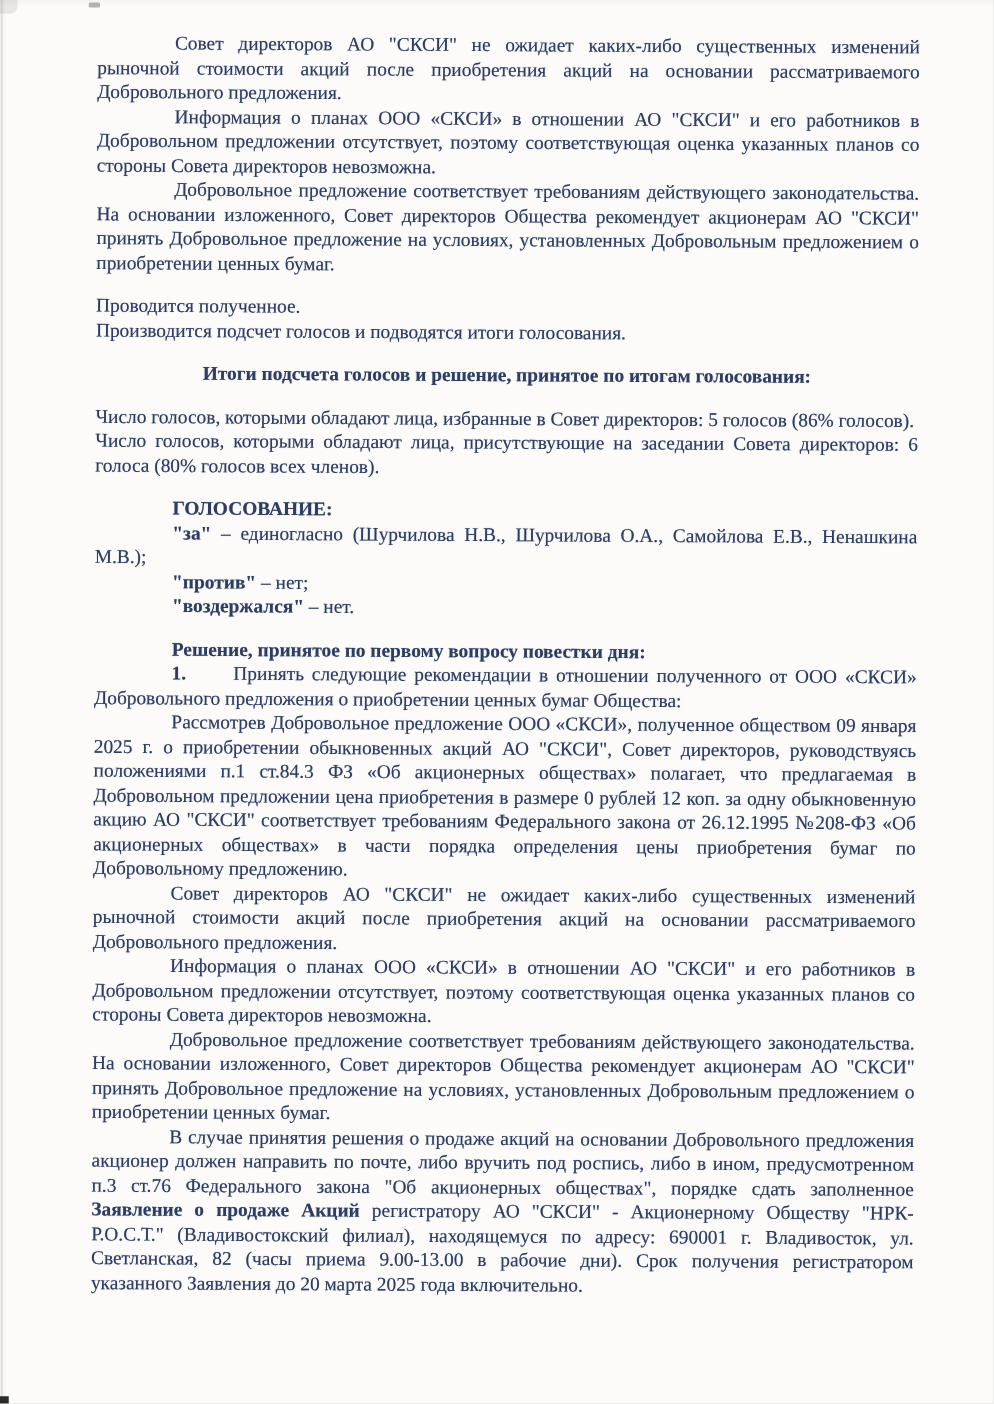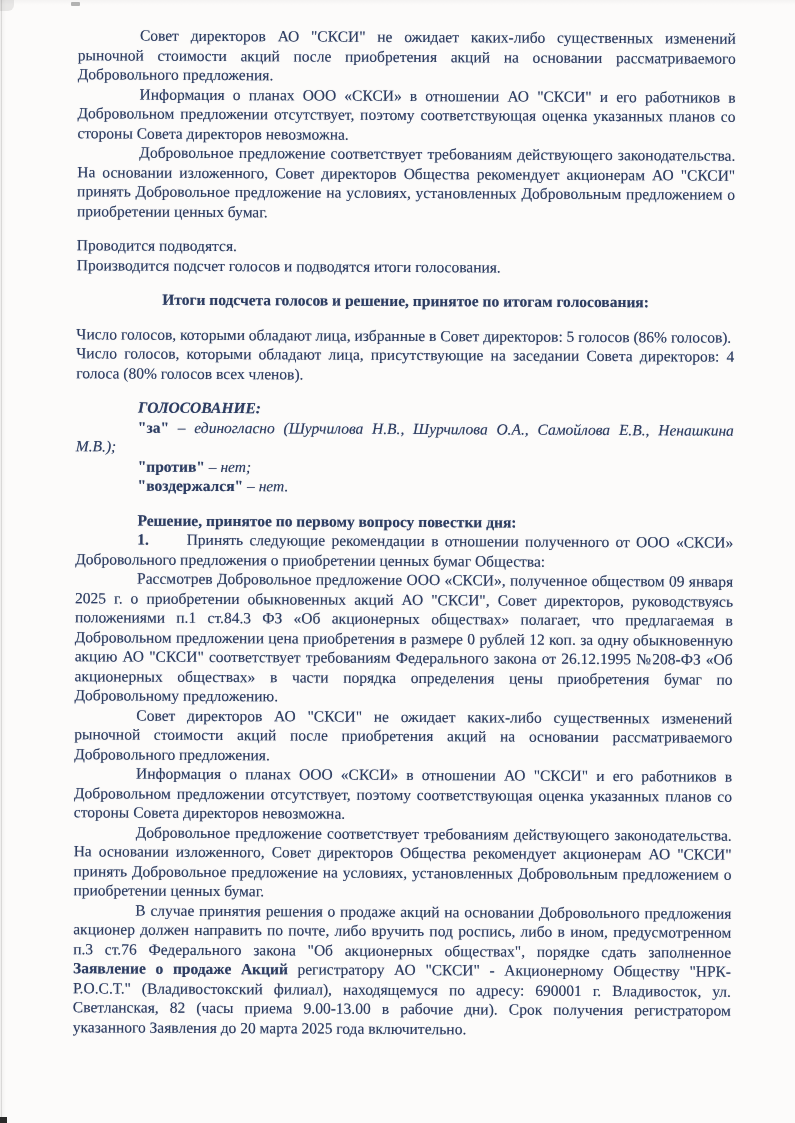--- a/index.html
+++ b/index.html
@@ -28,48 +28,48 @@
     transform-origin:top center;
     text-shadow:0 0 0.7px rgba(46,62,99,0.55);
   }
   .blk { font-size:15.5px; line-height:19.5px; margin:0; }
   .indent  { text-align:justify; text-indent:62px; }
   .justify { text-align:justify; }
   .plain   { text-align:left; }
   .center-bold { text-align:center; font-weight:bold; }
   .spacer  { height:15px; }
   .b { font-weight:bold; }
-  .i { font-style:italic; }
+  .i { }
   
   .artifact { position:absolute; pointer-events:none; }
   .artifact-top-left-smudge   { left:0; top:0; width:14px; height:11px; background:rgba(60,60,60,0.10); border-radius:0 0 6px 0; }
   .artifact-top-dash          { left:71px; top:2px; width:9px; height:4px; background:rgba(90,90,90,0.45); border-radius:1px; }
   .artifact-bottom-left-mark  { left:0; bottom:0; width:7px; height:6px; background:#2a2a2a; }
   .artifact-left-edge-line    { left:1px; top:0; width:1px; height:100%; background:rgba(0,0,0,0.10); }
 </style>
 </head>
 <body>
 
 <div class="page" style="background: rgb(252, 251, 250); color: rgb(46, 62, 99);">
   <div class="artifact artifact-top-left-smudge"></div>
   <div class="artifact artifact-top-dash"></div>
   <div class="artifact artifact-left-edge-line"></div>
   <div class="artifact artifact-bottom-left-mark"></div>
   <div class="content">
       <div class="blk indent"><span>Совет директоров АО "СКСИ" не ожидает каких-либо существенных изменений рыночной стоимости акций после приобретения акций на основании рассматриваемого Добровольного предложения.</span></div>
       <div class="blk indent"><span>Информация о планах ООО «СКСИ» в отношении АО "СКСИ" и его работников в Добровольном предложении отсутствует, поэтому соответствующая оценка указанных планов со стороны Совета директоров невозможна.</span></div>
       <div class="blk indent"><span>Добровольное предложение соответствует требованиям действующего законодательства. На основании изложенного, Совет директоров Общества рекомендует акционерам АО "СКСИ" принять Добровольное предложение на условиях, установленных Добровольным предложением о приобретении ценных бумаг.</span></div>
       <div class="blk spacer"></div>
-      <div class="blk plain"><span>Проводится подводятся.</span></div>
+      <div class="blk plain"><span>Проводится полученное.</span></div>
       <div class="blk plain"><span>Производится подсчет голосов и подводятся итоги голосования.</span></div>
       <div class="blk spacer"></div>
       <div class="blk center-bold"><span>Итоги подсчета голосов и решение, принятое по итогам голосования:</span></div>
       <div class="blk spacer"></div>
       <div class="blk justify"><span>Число голосов, которыми обладают лица, избранные в Совет директоров: 5 голосов (86% голосов).</span></div>
-      <div class="blk justify"><span>Число голосов, которыми обладают лица, присутствующие на заседании Совета директоров: 4 голоса (80% голосов всех членов).</span></div>
+      <div class="blk justify"><span>Число голосов, которыми обладают лица, присутствующие на заседании Совета директоров: 6 голоса (80% голосов всех членов).</span></div>
       <div class="blk spacer"></div>
       <div class="blk indent"><span class="b i">ГОЛОСОВАНИЕ:</span></div>
       <div class="blk indent"><span class="b">"за"</span><span class="i"> – единогласно (Шурчилова Н.В., Шурчилова О.А., Самойлова Е.В., Ненашкина М.В.);</span></div>
       <div class="blk indent"><span class="b">"против"</span><span class="i"> – нет;</span></div>
       <div class="blk indent"><span class="b">"воздержался"</span><span class="i"> – нет.</span></div>
       <div class="blk spacer"></div>
       <div class="blk indent"><span class="b">Решение, принятое по первому вопросу повестки дня:</span></div>
       <div class="blk indent"><span class="b">1.</span><span>&nbsp;&nbsp;&nbsp;&nbsp;&nbsp;&nbsp;Принять следующие рекомендации в отношении полученного от ООО «СКСИ» Добровольного предложения о приобретении ценных бумаг Общества:</span></div>
       <div class="blk indent"><span>Рассмотрев Добровольное предложение ООО «СКСИ», полученное обществом  09 января 2025 г. о приобретении обыкновенных акций АО "СКСИ", Совет директоров, руководствуясь положениями п.1 ст.84.3 ФЗ «Об акционерных обществах» полагает, что предлагаемая в Добровольном предложении цена приобретения в размере 0 рублей 12 коп. за одну обыкновенную акцию АО "СКСИ" соответствует требованиям Федерального закона от 26.12.1995 №208-ФЗ «Об акционерных обществах» в части порядка определения цены приобретения бумаг по Добровольному предложению.</span></div>
       <div class="blk indent"><span>Совет директоров АО "СКСИ" не ожидает каких-либо существенных изменений рыночной стоимости акций после приобретения акций на основании рассматриваемого Добровольного предложения.</span></div>

